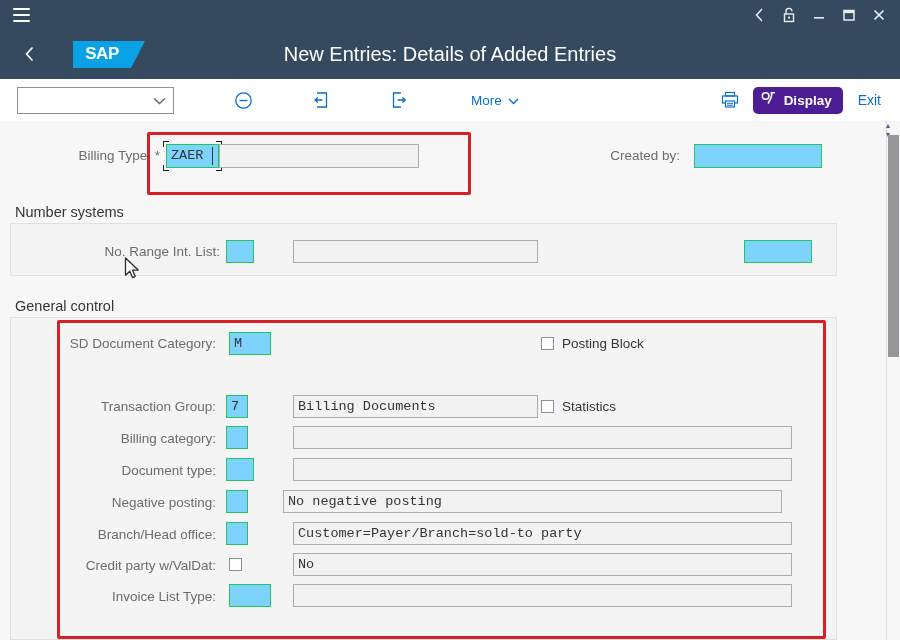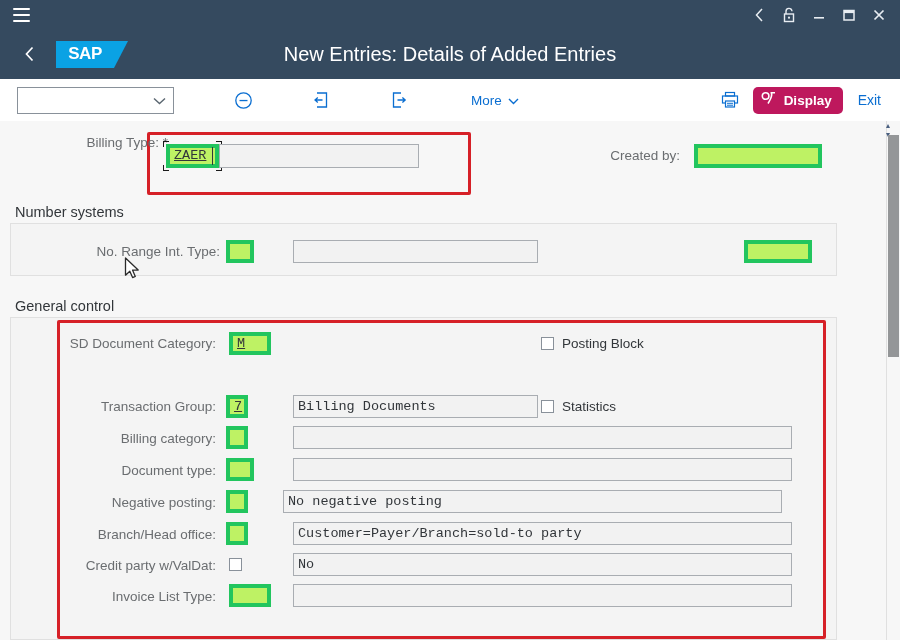--- a/index.html
+++ b/index.html
@@ -31,21 +31,21 @@
   .wc{width:30px;height:29px;display:flex;align-items:center;justify-content:center;color:#e8edf2;cursor:pointer;}
   .wc svg{display:block;}
 
   
   .shellbar{
     position:absolute;left:0;top:29px;width:900px;height:50px;
     background:#354a5f;display:flex;align-items:center;
   }
   .back-btn{width:40px;height:40px;margin-left:10px;display:flex;align-items:center;justify-content:center;cursor:pointer;color:#fff;}
   .sap-logo{
-    position:relative;width:70px;height:27px;margin-left:6px;cursor:pointer;
+    position:relative;width:70px;height:27px;margin-left:23px;cursor:pointer;
   }
   .sap-logo .shape{
     position:absolute;left:0;top:0;width:58px;height:27px;background:#0aa2e4;
   }
   .sap-logo .tri{
     position:absolute;left:58px;top:0;width:0;height:0;
     border-top:27px solid #0aa2e4;border-right:14px solid transparent;
   }
   .sap-logo .txt{
     position:absolute;left:0;top:0;width:58px;height:27px;
@@ -75,21 +75,21 @@
   .tb-icon{
     width:34px;height:30px;display:flex;align-items:center;justify-content:center;
     color:#0a6ed1;cursor:pointer;
   }
   .tb-more{
     display:flex;align-items:center;gap:6px;color:#0a6ed1;font-size:13.5px;
     padding:5px 9px;cursor:pointer;margin-left:8px;
   }
   .tb-right{position:absolute;right:10px;top:0;height:42px;display:flex;align-items:center;gap:6px;}
   .btn-display{
-    background:#be185d;color:#fff;border:none;border-radius:5px;
+    background:#4c1d95;color:#fff;border:none;border-radius:5px;
     height:27px;padding:0 11px 0 8px;display:flex;align-items:center;gap:6px;
     font-size:13.5px;font-weight:bold;cursor:pointer;
     font-family:"Liberation Sans", sans-serif;
   }
   .btn-exit{
     color:#0a6ed1;font-size:14px;padding:5px 9px;cursor:pointer;background:none;border:none;
     font-family:"Liberation Sans", sans-serif;
   }
 
   
@@ -111,21 +111,21 @@
 
   .inp{
     position:absolute;background:#ffffff;border:1px solid #89919a;
     font-family:"Liberation Mono","DejaVu Sans Mono",monospace;
     font-size:13.5px;color:#32363a;padding:0 4px;box-sizing:border-box;
     line-height:1;display:flex;align-items:center;
   }
   .inp-ro{
     background:#f2f2f2;border:1px solid #a9adb2;color:#32363a;
   }
-  .inp-plain{background:#bef264;border:4px solid #22c55e;text-decoration:underline;}
+  .inp-plain{background:#7dd3fc;border:1px solid #22c55e;}
 
   .focus-wrap{position:absolute;}
   .focus-wrap .corner{
     position:absolute;width:5px;height:5px;border:1.6px solid #1a1a1a;
   }
   .focus-wrap .c-tl{left:-3px;top:-3px;border-right:none;border-bottom:none;}
   .focus-wrap .c-tr{right:-3px;top:-3px;border-left:none;border-bottom:none;}
   .focus-wrap .c-bl{left:-3px;bottom:-3px;border-right:none;border-top:none;}
   .focus-wrap .c-br{right:-3px;bottom:-3px;border-left:none;border-top:none;}
   .caret{
@@ -270,42 +270,42 @@
         <span>Display</span>
       </button>
       <button class="btn-exit">Exit</button>
     </div>
   </div>
 
   <div class="content">
 
     <div class="red-box" style="left:147px;top:11px;width:318px;height:57px;"></div>
 
-    <div class="lbl" style="left:0px;top:14px;width:160px;padding-left:8px;">
+    <div class="lbl" style="left:0px;top:27px;width:160px;">
       <span>Billing Type:</span> <span class="req">*</span>
     </div>
 
     <div class="focus-wrap" style="left:166px;top:23px;width:53px;height:24px;">
       <div class="corner c-tl"></div>
         <div class="corner c-tr"></div>
       <div class="corner c-bl"></div>
         <div class="corner c-br"></div>
     </div>
     <div class="inp inp-plain" style="left:166px;top:23px;width:53px;height:24px;">ZAER</div>
     <div class="caret" style="left:212px;top:26px;height:18px;"></div>
 
     <div class="inp inp-ro" style="left:219px;top:23px;width:200px;height:24px;"></div>
 
     <div class="lbl" style="left:490px;top:27px;width:190px;">Created by:</div>
     <div class="inp inp-plain" style="left:694px;top:23px;width:128px;height:24px;"></div>
 
     <div class="section-title" style="left:15px;top:83px;">Number systems</div>
     <div class="panel" style="left:10px;top:102px;width:827px;height:53px;"></div>
 
-    <div class="lbl" style="left:40px;top:123px;width:180px;">No. Range Int. Type:</div>
+    <div class="lbl" style="left:40px;top:123px;width:180px;">No. Range Int. List:</div>
     <div class="inp inp-plain" style="left:226px;top:119px;width:28px;height:23px;"></div>
     <div class="inp inp-ro" style="left:293px;top:119px;width:245px;height:23px;"></div>
 
     <div class="inp inp-plain" style="left:744px;top:119px;width:68px;height:23px;"></div>
 
     <div class="section-title" style="left:15px;top:177px;">General control</div>
     <div class="panel" style="left:10px;top:196px;width:827px;height:323px;"></div>
     <div class="red-box" style="left:57px;top:199px;width:763px;height:313px;"></div>
 
     <div class="lbl" style="left:0px;top:215px;width:216px;">SD Document Category:</div>

